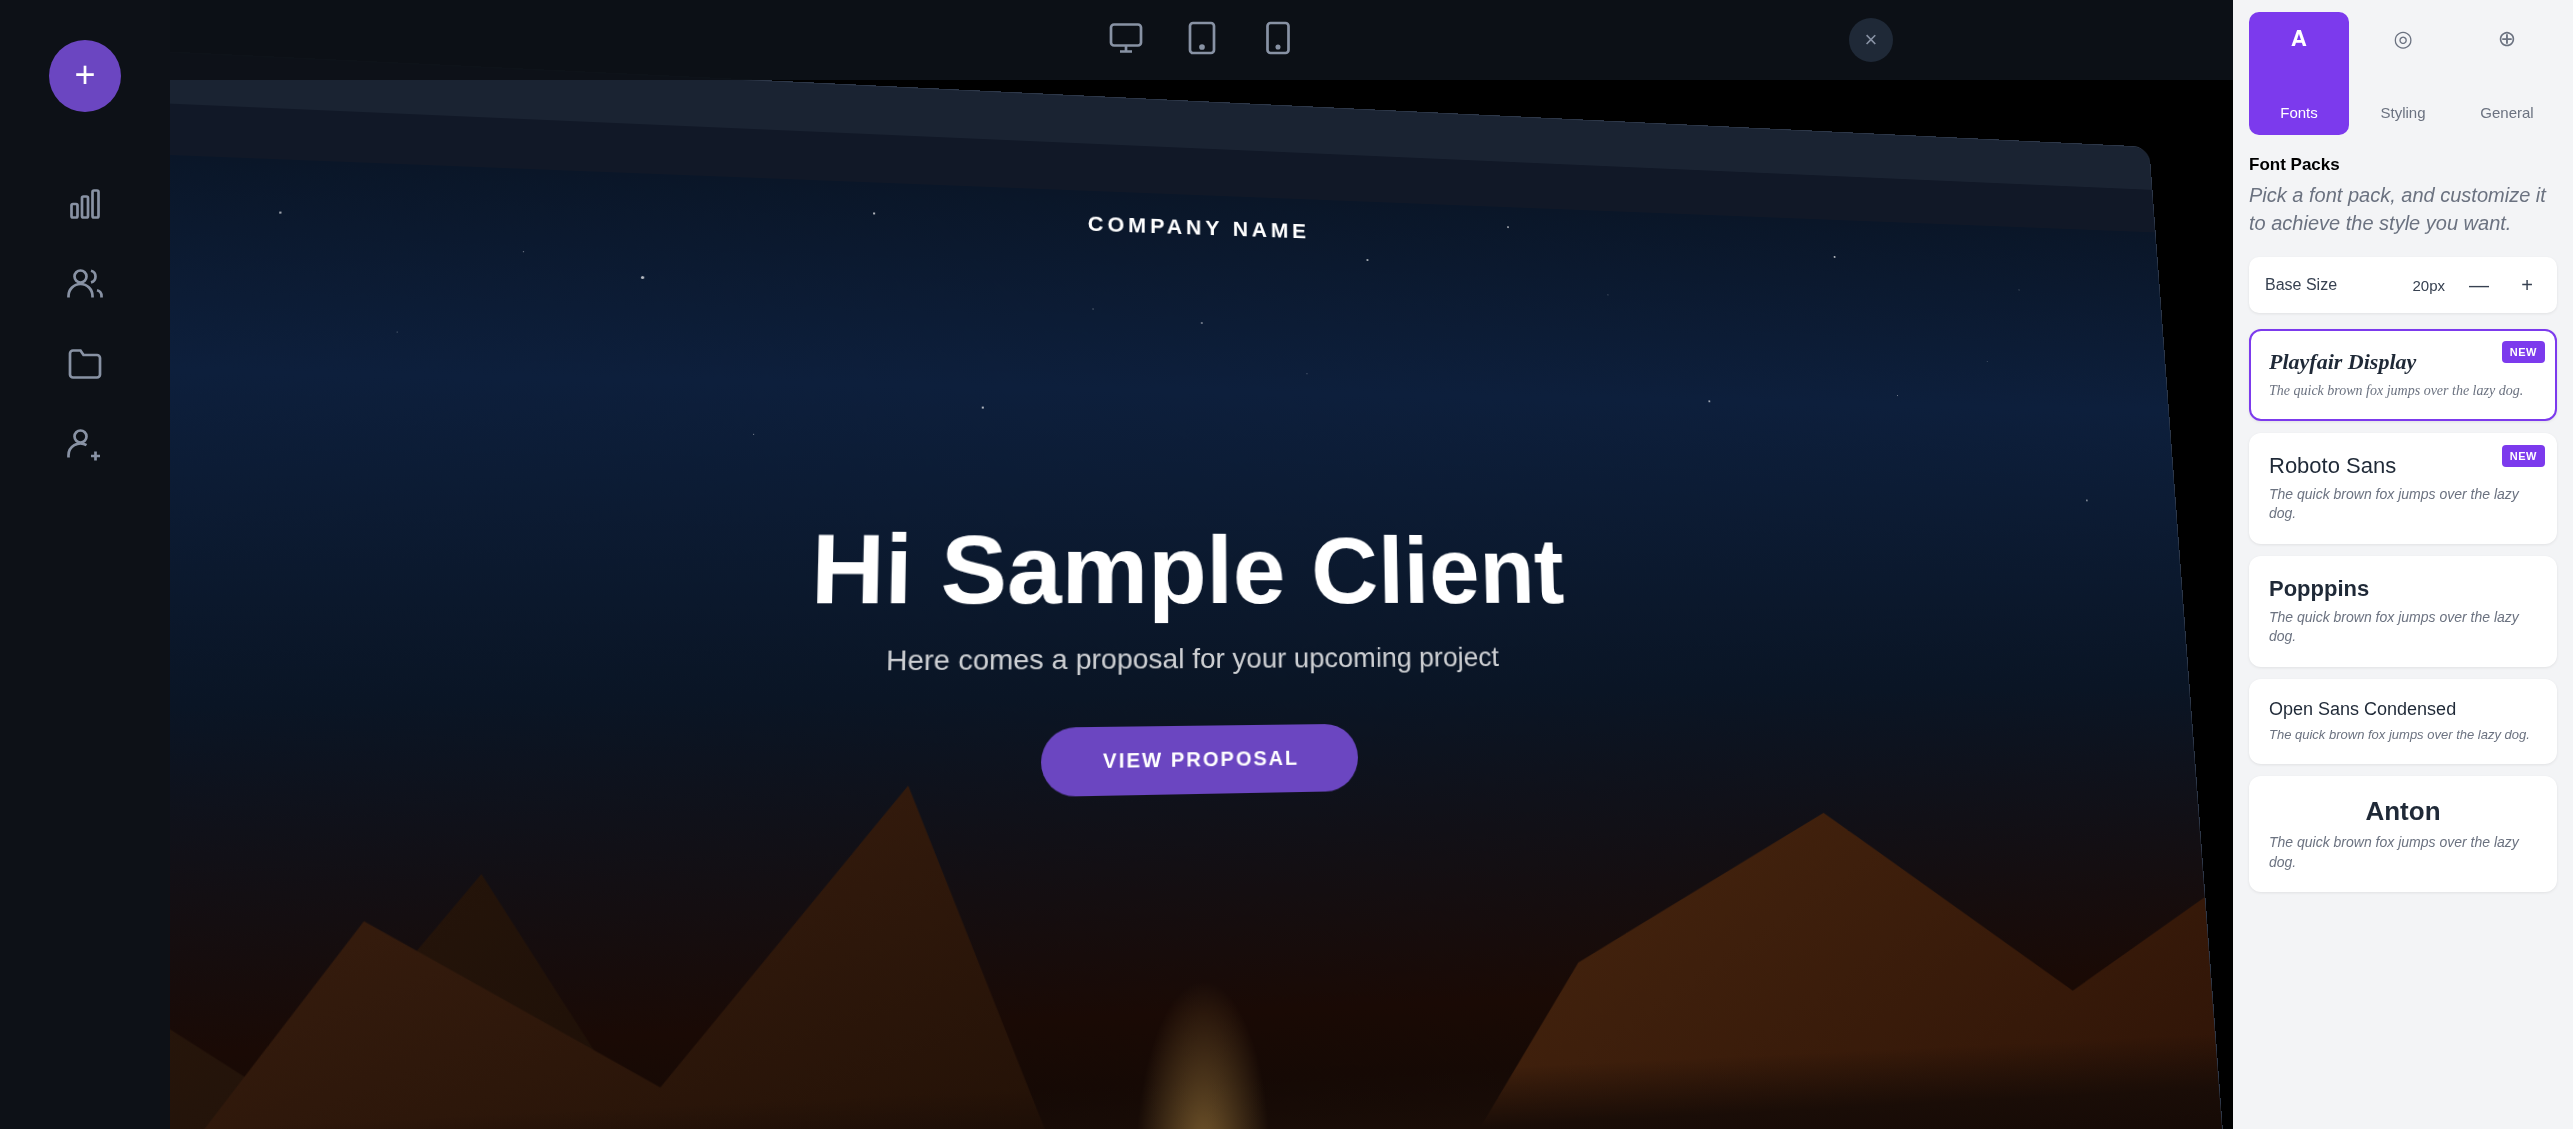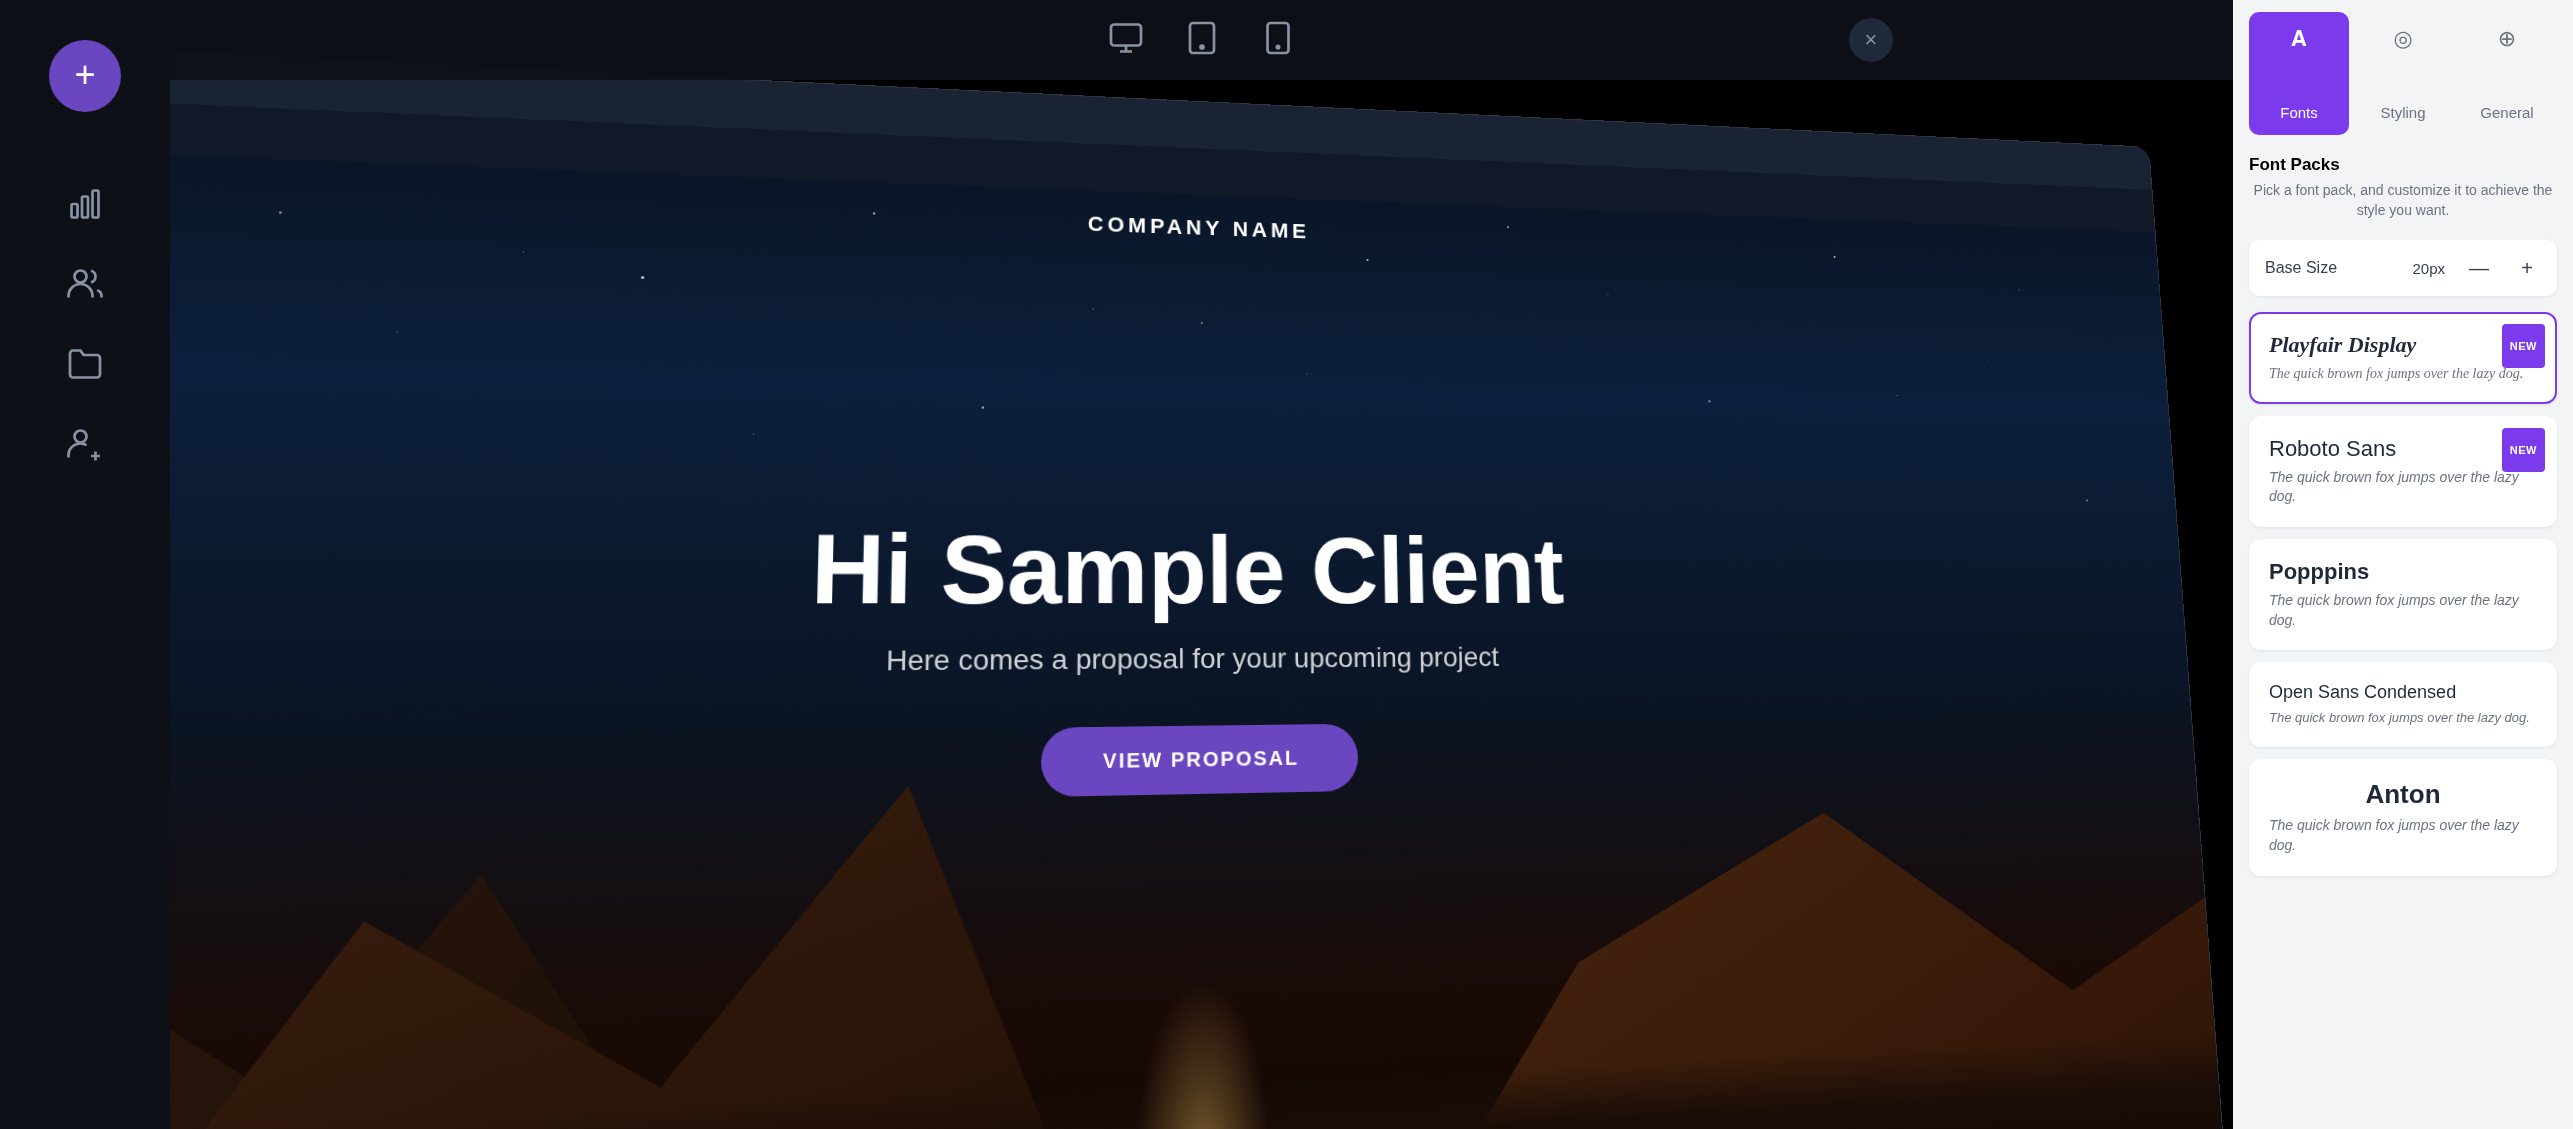--- a/index.html
+++ b/index.html
@@ -359,25 +359,25 @@
     }
 
     .section-title {
       font-size: 17px;
       font-weight: 600;
       color: #000000;
       margin-bottom: 6px;
     }
 
     .section-desc {
-      font-size: 14px;
+      font-size: 20px;
       color: #6b7280;
       margin-bottom: 20px;
+      font-style: italic;
       line-height: 1.4;
-      text-align: center;
     }
 
     .base-size-row {
       display: flex;
       align-items: center;
       justify-content: space-between;
       background: white;
       border-radius: 10px;
       padding: 14px 16px;
       margin-bottom: 16px;
@@ -434,21 +434,21 @@
     }
 
     .new-badge {
       position: absolute;
       top: 10px;
       right: 10px;
       background: #7c3aed;
       color: white;
       font-size: 11px;
       font-weight: 700;
-      padding: 16px 8px;
+      padding: 5px 8px;
       border-radius: 4px;
       letter-spacing: 0.5px;
     }
 
     .font-card-name {
       font-size: 22px;
       font-weight: 700;
       color: #1f2937;
       margin-bottom: 6px;
     }

